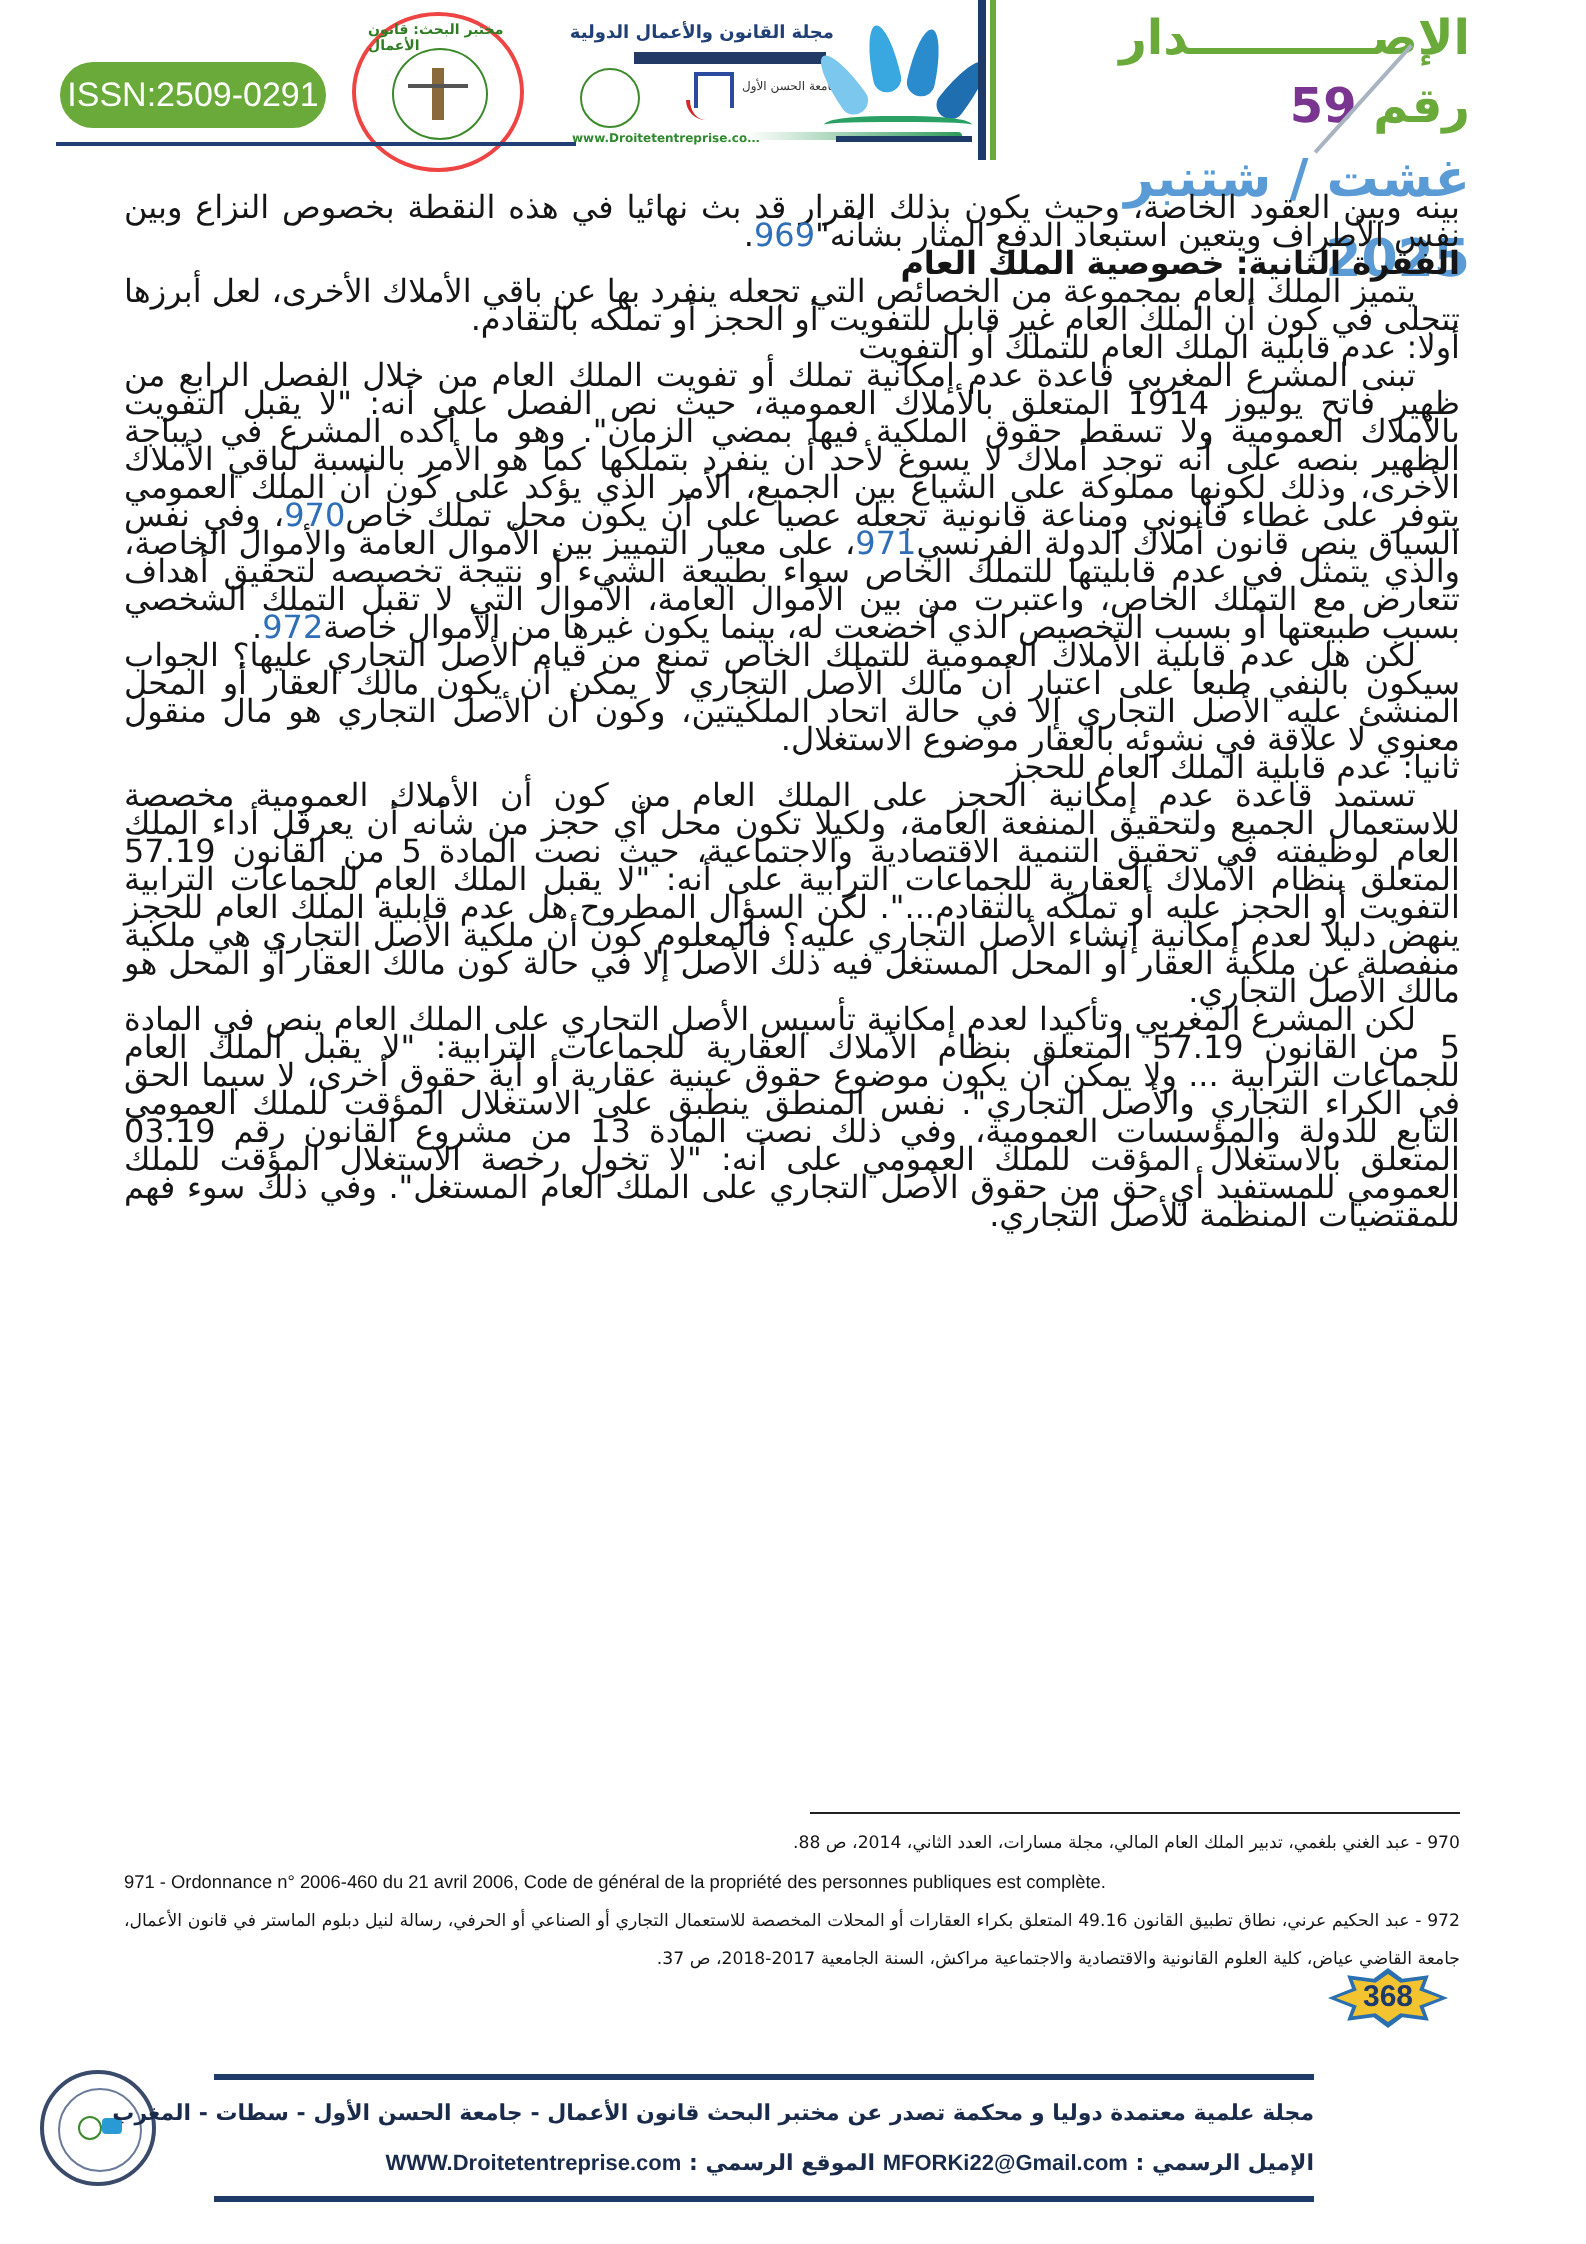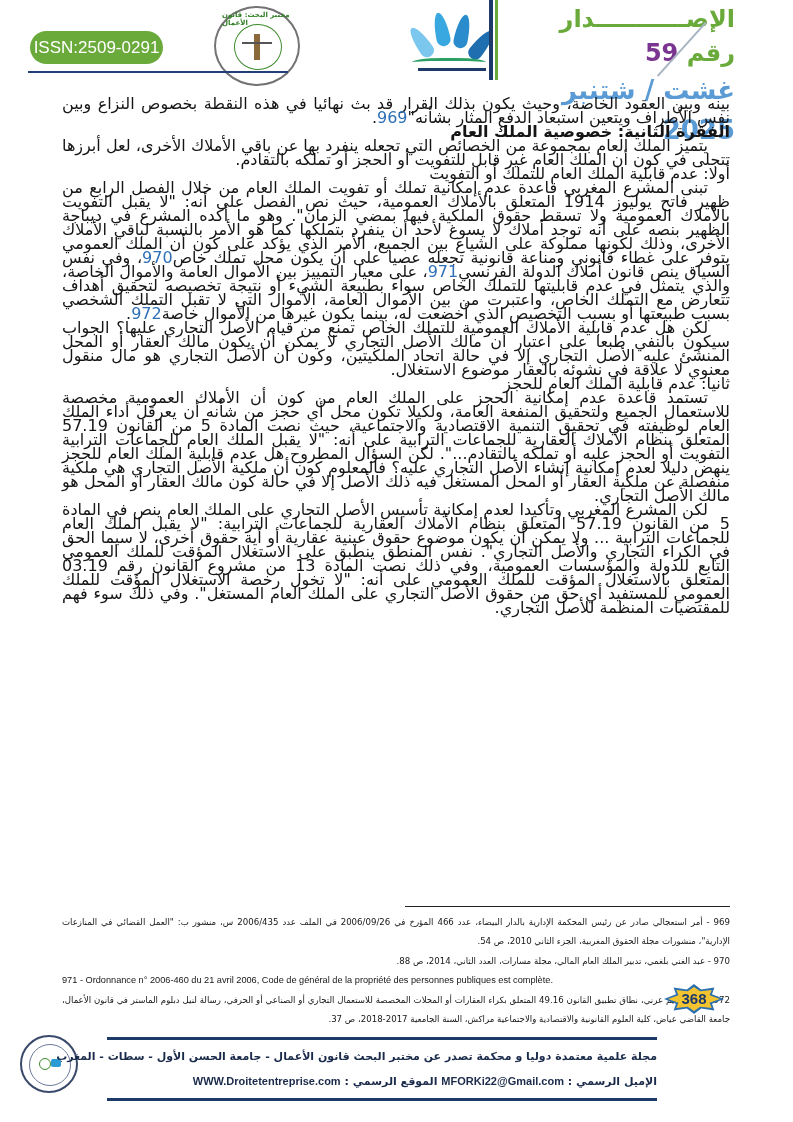--- a/index.html
+++ b/index.html
@@ -2,22 +2,22 @@
 <html><head>
 <meta charset="utf-8">
 <style>
   html, body { margin:0; padding:0; background:#ffffff; }
   body { width:793px; height:1122px; position:relative; overflow:hidden; font-family:"DejaVu Sans", sans-serif; color:#111; }
 
   
   .header { position:absolute; left:0; top:0; width:793px; height:95px; }
   .issn { position:absolute; left:30px; top:31px; width:133px; height:33px; background:#6aaa3a; border-radius:17px;
           color:#fff; font-family:"Liberation Sans", sans-serif; font-size:17px; line-height:33px; text-align:center; }
-  .seal { position:absolute; left:176px; top:6px; width:86px; height:80px; border-radius:50%; border:2px solid #737373;
-          box-sizing:border-box; background:#fff;margin-left:38px; }
+  .seal { position:absolute; left:176px; top:6px; width:86px; height:80px; border-radius:50%; border:2px solid #ef4444;
+          box-sizing:border-box; background:#fff; }
   .seal .inner { position:absolute; left:18px; top:16px; width:46px; height:44px; border-radius:50%; border:1.5px solid #3c8a2c; }
   .seal .pillar { position:absolute; left:38px; top:26px; width:6px; height:26px; background:#8a6a3a; }
   .seal .beam { position:absolute; left:26px; top:34px; width:30px; height:2px; background:#555; }
   .seal .ring-text { position:absolute; left:6px; top:3px; font-size:7px; color:#2f7d23; font-weight:bold; }
 
   .journal-banner { position:absolute; left:283px; top:6px; width:206px; height:68px; }
   .jb-title { position:absolute; right:72px; top:6px; font-size:9px; color:#1f3f75; font-weight:bold; white-space:nowrap; direction:rtl; }
   .jb-sub { position:absolute; left:34px; top:20px; width:96px; height:6px; background:#213a66; }
   .jb-mini-seal { position:absolute; left:7px; top:28px; width:28px; height:28px; border-radius:50%; border:1.5px solid #3c8a2c; }
   .jb-univ { position:absolute; left:64px; top:30px; width:16px; height:16px; border-top:2px solid #2b4aa0; border-left:2px solid #2b4aa0; border-right:2px solid #2b4aa0; }
@@ -81,20 +81,30 @@
 <div class="header">
   <div class="issn">ISSN:2509-0291</div>
 
   <div class="seal">
     <span class="ring-text">مختبر البحث: قانون الأعمال</span>
     <div class="inner"></div>
     <div class="pillar"></div>
     <div class="beam"></div>
   </div>
 
+  <div class="journal-banner">
+    <span class="jb-title">مجلة القانون والأعمال الدولية</span>
+    <div class="jb-sub"></div>
+    <div class="jb-mini-seal"></div>
+    <div class="jb-univ"></div>
+    <div class="jb-univ-arc"></div>
+    <span class="jb-univ-text">جامعة الحسن الأول</span>
+    <span class="jb-web">www.Droitetentreprise.com</span>
+    <div class="jb-green-swoosh"></div>
+  </div>
 
   <div class="book">
     <div class="leaf" style="left:14px;top:16px;transform:rotate(-35deg);background:#7cc7ee;"></div>
     <div class="leaf" style="left:28px;top:6px;transform:rotate(-12deg);background:#3aa8e0;"></div>
     <div class="leaf" style="left:42px;top:8px;transform:rotate(12deg);background:#2a8ccc;"></div>
     <div class="leaf" style="left:54px;top:18px;transform:rotate(38deg);background:#1f6fb0;"></div>
     <div class="base"></div>
     <div class="base2"></div>
   </div>
 
@@ -119,21 +129,20 @@
   <p>أولا: عدم قابلية الملك العام للتملك أو التفويت</p>
   <p class="indent"><span>تبنى المشرع المغربي قاعدة عدم إمكانية تملك أو تفويت الملك العام من خلال الفصل الرابع من ظهير فاتح يوليوز 1914 المتعلق بالأملاك العمومية، حيث نص الفصل على أنه: "لا يقبل التفويت بالأملاك العمومية ولا تسقط حقوق الملكية فيها بمضي الزمان". وهو ما أكده المشرع في ديباجة الظهير بنصه على أنه توجد أملاك لا يسوغ لأحد أن ينفرد بتملكها كما هو الأمر بالنسبة لباقي الأملاك الأخرى، وذلك لكونها مملوكة على الشياع بين الجميع، الأمر الذي يؤكد على كون أن الملك العمومي يتوفر على غطاء قانوني ومناعة قانونية تجعله عصيا على أن يكون محل تملك خاص</span><span class="fn-ref">970</span><span>، وفي نفس السياق ينص قانون أملاك الدولة الفرنسي</span><span class="fn-ref">971</span><span>، على معيار التمييز بين الأموال العامة والأموال الخاصة، والذي يتمثل في عدم قابليتها للتملك الخاص سواء بطبيعة الشيء أو نتيجة تخصيصه لتحقيق أهداف تتعارض مع التملك الخاص، واعتبرت من بين الأموال العامة، الأموال التي لا تقبل التملك الشخصي بسبب طبيعتها أو بسبب التخصيص الذي أخضعت له، بينما يكون غيرها من الأموال خاصة</span><span class="fn-ref">972</span><span>.</span></p>
   <p class="indent">لكن هل عدم قابلية الأملاك العمومية للتملك الخاص تمنع من قيام الأصل التجاري عليها؟ الجواب سيكون بالنفي طبعا على اعتبار أن مالك الأصل التجاري لا يمكن أن يكون مالك العقار أو المحل المنشئ عليه الأصل التجاري إلا في حالة اتحاد الملكيتين، وكون أن الأصل التجاري هو مال منقول معنوي لا علاقة في نشوئه بالعقار موضوع الاستغلال.</p>
   <p>ثانيا: عدم قابلية الملك العام للحجز</p>
   <p class="indent">تستمد قاعدة عدم إمكانية الحجز على الملك العام من كون أن الأملاك العمومية مخصصة للاستعمال الجميع ولتحقيق المنفعة العامة، ولكيلا تكون محل أي حجز من شأنه أن يعرقل أداء الملك العام لوظيفته في تحقيق التنمية الاقتصادية والاجتماعية، حيث نصت المادة 5 من القانون 57.19 المتعلق بنظام الأملاك العقارية للجماعات الترابية على أنه: "لا يقبل الملك العام للجماعات الترابية التفويت أو الحجز عليه أو تملكه بالتقادم...". لكن السؤال المطروح هل عدم قابلية الملك العام للحجز ينهض دليلا لعدم إمكانية إنشاء الأصل التجاري عليه؟ فالمعلوم كون أن ملكية الأصل التجاري هي ملكية منفصلة عن ملكية العقار أو المحل المستغل فيه ذلك الأصل إلا في حالة كون مالك العقار أو المحل هو مالك الأصل التجاري.</p>
   <p class="indent">لكن المشرع المغربي وتأكيدا لعدم إمكانية تأسيس الأصل التجاري على الملك العام ينص في المادة 5 من القانون 57.19 المتعلق بنظام الأملاك العقارية للجماعات الترابية: "لا يقبل الملك العام للجماعات الترابية ... ولا يمكن أن يكون موضوع حقوق عينية عقارية أو أية حقوق أخرى، لا سيما الحق في الكراء التجاري والأصل التجاري". نفس المنطق ينطبق على الاستغلال المؤقت للملك العمومي التابع للدولة والمؤسسات العمومية، وفي ذلك نصت المادة 13 من مشروع القانون رقم 03.19 المتعلق بالاستغلال المؤقت للملك العمومي على أنه: "لا تخول رخصة الاستغلال المؤقت للملك العمومي للمستفيد أي حق من حقوق الأصل التجاري على الملك العام المستغل". وفي ذلك سوء فهم للمقتضيات المنظمة للأصل التجاري.</p>
 </div>
 
 <div class="fn-rule"></div>
 <div class="footnotes">
-  <p>969 - أمر استعجالي صادر عن رئيس المحكمة الإدارية بالدار البيضاء، عدد 466 المؤرخ في 2006/09/26 في الملف عدد 2006/435 س، منشور ب: "العمل القضائي في المنازعات الإدارية"، منشورات مجلة الحقوق المغربية، الجزء الثاني 2010، ص 54.</p>
   <p>970 - عبد الغني بلغمي، تدبير الملك العام المالي، مجلة مسارات، العدد الثاني، 2014، ص 88.</p>
   <p class="fr">971 - Ordonnance n° 2006-460 du 21 avril 2006, Code de général de la propriété des personnes publiques est complète.</p>
   <p>972 - عبد الحكيم عرني، نطاق تطبيق القانون 49.16 المتعلق بكراء العقارات أو المحلات المخصصة للاستعمال التجاري أو الصناعي أو الحرفي، رسالة لنيل دبلوم الماستر في قانون الأعمال، جامعة القاضي عياض، كلية العلوم القانونية والاقتصادية والاجتماعية مراكش، السنة الجامعية 2017-2018، ص 37.</p>
 </div>
 
 <div class="footer-seal">
   <div class="ring"></div>
   <div class="c1"></div>
   <div class="c2"></div>
 </div>

